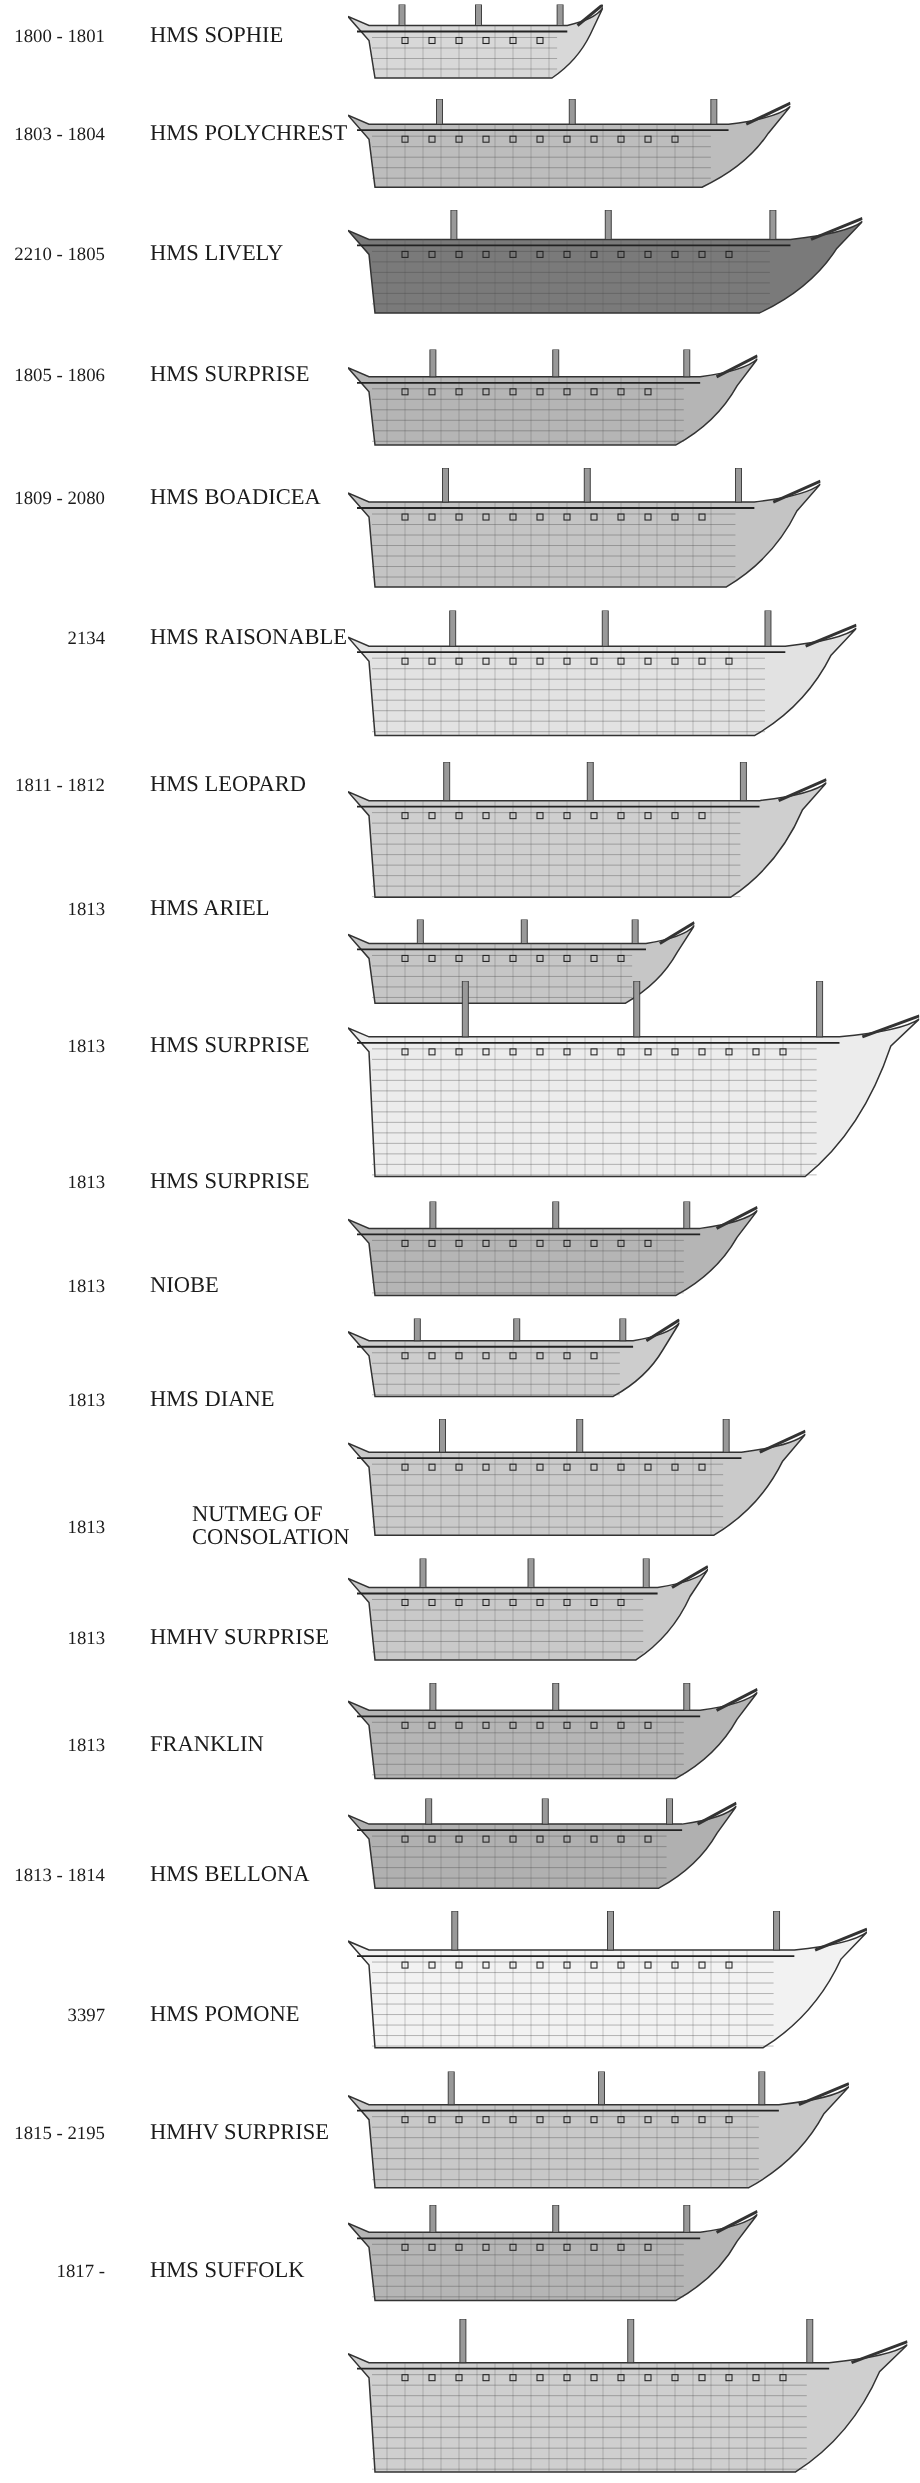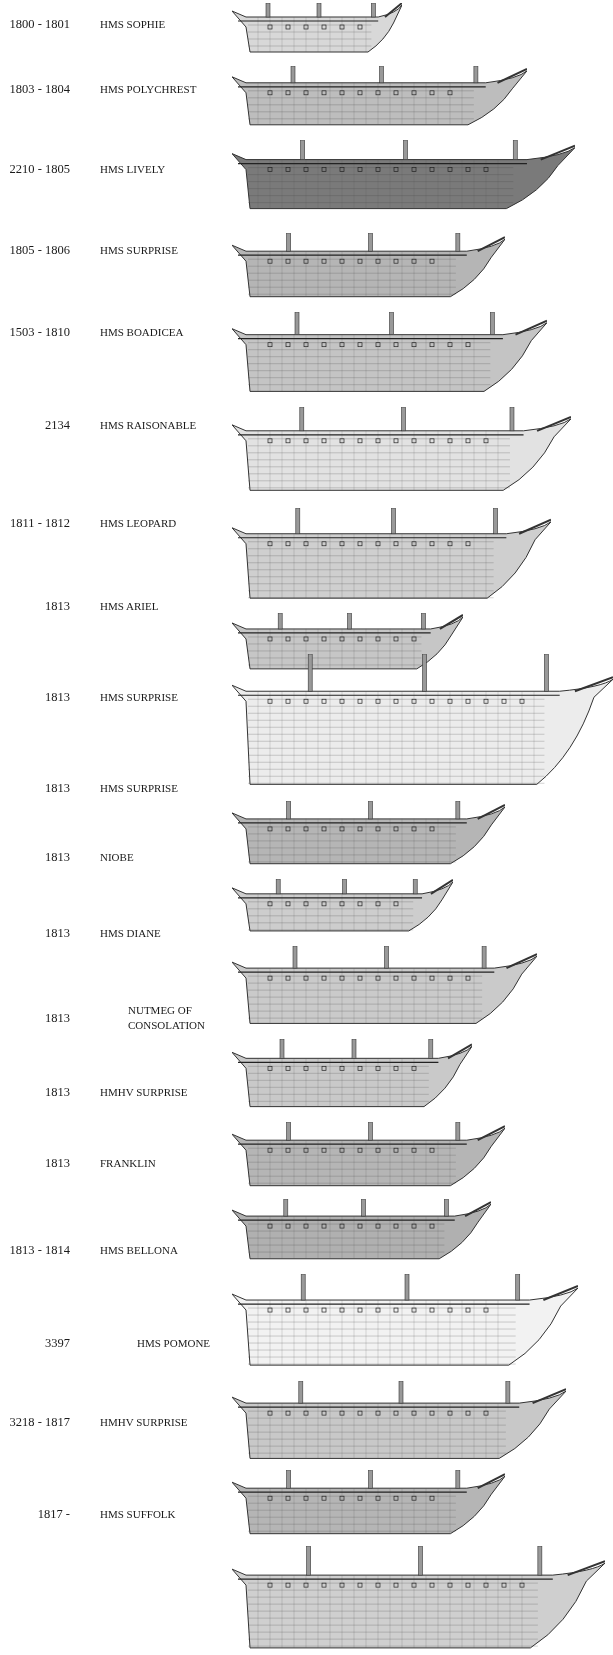--- a/index.html
+++ b/index.html
@@ -1,20 +1,20 @@
 <!DOCTYPE html>
 <html><head>
 <meta charset="utf-8">
 <style>
   html, body { margin:0; padding:0; background:#ffffff; }
   body { width:613px; height:1655px; position:relative; overflow:hidden;
          font-family:"Liberation Serif","DejaVu Serif",serif; color:#1a1a1a; }
   .row { position:absolute; left:0; width:613px; }
   .years { position:absolute; right:543px; font-size:12.5px; white-space:nowrap; text-align:right; line-height:15px; }
-  .name { position:absolute; left:100px; font-size:11px; line-height:15px; white-space:nowrap; }
+  .name { position:absolute; left:100px; font-size:15px; line-height:15px; white-space:nowrap; }
   .ship { position:absolute; left:232px; }
   .ship svg { display:block; width:100%; height:100%; }
 </style>
 </head>
 <body>
 
 <div id="list">
     <div class="row">
     <span class="years" style="top: 17px;">1800 - 1801</span>
     <span class="name" style="top: 17px;">HMS SOPHIE</span>
@@ -196,21 +196,21 @@
           <rect x="180" y="26.200000000000003" width="4" height="4" fill="none" stroke="#222" stroke-width="0.7"></rect>
           <rect x="198" y="26.200000000000003" width="4" height="4" fill="none" stroke="#222" stroke-width="0.7"></rect>
           <rect x="54.6" y="0" width="4" height="18.200000000000003" fill="#999" stroke="#333" stroke-width="0.6"></rect>
           <rect x="136.5" y="0" width="4" height="18.200000000000003" fill="#999" stroke="#333" stroke-width="0.6"></rect>
           <rect x="223.85999999999999" y="0" width="4" height="18.200000000000003" fill="#999" stroke="#333" stroke-width="0.6"></rect>
           <line x1="245.70000000000002" y1="18.200000000000003" x2="273" y2="4.200000000000003" stroke="#333" stroke-width="2"></line>
         </svg>
       </div>
   </div>
     <div class="row">
-    <span class="years" style="top: 325px;">1503 - 1810</span>
+    <span class="years" style="top: 325px;">1809 - 2080</span>
     <span class="name" style="top: 325px;">HMS BOADICEA</span>
     <div class="ship" style="top: 312px; width: 315px; height: 81px;">
         <svg viewBox="0 0 315 81" preserveAspectRatio="none">
           <path d="M0 16.680000000000003 L14 22.680000000000003 L270.9 22.680000000000003 Q305.55 18.680000000000003 315 10.680000000000003
      L299.25 28.680000000000003 Q283.5 60.75 252 79.38 L18 79.38 L14 32.68000000000001 Z" fill="#c4c4c4" stroke="#333" stroke-width="1"></path>
           <line x1="26" y1="22.680000000000003" x2="26" y2="79.38" stroke="#555" stroke-opacity="0.35" stroke-width="0.6"></line>
           <line x1="38" y1="22.680000000000003" x2="38" y2="79.38" stroke="#555" stroke-opacity="0.35" stroke-width="0.6"></line>
           <line x1="50" y1="22.680000000000003" x2="50" y2="79.38" stroke="#555" stroke-opacity="0.35" stroke-width="0.6"></line>
           <line x1="62" y1="22.680000000000003" x2="62" y2="79.38" stroke="#555" stroke-opacity="0.35" stroke-width="0.6"></line>
           <line x1="74" y1="22.680000000000003" x2="74" y2="79.38" stroke="#555" stroke-opacity="0.35" stroke-width="0.6"></line>
@@ -814,21 +814,21 @@
           <rect x="252" y="34.040000000000006" width="4" height="4" fill="none" stroke="#222" stroke-width="0.7"></rect>
           <rect x="69.2" y="0" width="4" height="26.040000000000003" fill="#999" stroke="#333" stroke-width="0.6"></rect>
           <rect x="173" y="0" width="4" height="26.040000000000003" fill="#999" stroke="#333" stroke-width="0.6"></rect>
           <rect x="283.71999999999997" y="0" width="4" height="26.040000000000003" fill="#999" stroke="#333" stroke-width="0.6"></rect>
           <line x1="311.40000000000003" y1="26.040000000000003" x2="346" y2="12.040000000000003" stroke="#333" stroke-width="2"></line>
         </svg>
       </div>
   </div>
     <div class="row">
     <span class="years" style="top: 1336px;">3397</span>
-    <span class="name" style="top: 1336px; margin-left: 37px;">HMS POMONE</span>
+    <span class="name" style="top: 1336px;">HMS POMONE</span>
     <div class="ship" style="top: 1381px; width: 334px; height: 79px;">
         <svg viewBox="0 0 334 79" preserveAspectRatio="none">
           <path d="M0 16.12 L14 22.12 L287.24 22.12 Q323.98 18.12 334 10.120000000000001
      L317.3 28.12 Q300.6 59.25 267.2 77.42 L18 77.42 L14 32.120000000000005 Z" fill="#c8c8c8" stroke="#333" stroke-width="1"></path>
           <line x1="26" y1="22.12" x2="26" y2="77.42" stroke="#555" stroke-opacity="0.35" stroke-width="0.6"></line>
           <line x1="38" y1="22.12" x2="38" y2="77.42" stroke="#555" stroke-opacity="0.35" stroke-width="0.6"></line>
           <line x1="50" y1="22.12" x2="50" y2="77.42" stroke="#555" stroke-opacity="0.35" stroke-width="0.6"></line>
           <line x1="62" y1="22.12" x2="62" y2="77.42" stroke="#555" stroke-opacity="0.35" stroke-width="0.6"></line>
           <line x1="74" y1="22.12" x2="74" y2="77.42" stroke="#555" stroke-opacity="0.35" stroke-width="0.6"></line>
           <line x1="86" y1="22.12" x2="86" y2="77.42" stroke="#555" stroke-opacity="0.35" stroke-width="0.6"></line>
@@ -869,21 +869,21 @@
           <rect x="234" y="30.12" width="4" height="4" fill="none" stroke="#222" stroke-width="0.7"></rect>
           <rect x="252" y="30.12" width="4" height="4" fill="none" stroke="#222" stroke-width="0.7"></rect>
           <rect x="66.8" y="0" width="4" height="22.12" fill="#999" stroke="#333" stroke-width="0.6"></rect>
           <rect x="167" y="0" width="4" height="22.12" fill="#999" stroke="#333" stroke-width="0.6"></rect>
           <rect x="273.88" y="0" width="4" height="22.12" fill="#999" stroke="#333" stroke-width="0.6"></rect>
           <line x1="300.6" y1="22.12" x2="334" y2="8.120000000000001" stroke="#333" stroke-width="2"></line>
         </svg>
       </div>
   </div>
     <div class="row">
-    <span class="years" style="top: 1415px;">3218 - 1817</span>
+    <span class="years" style="top: 1415px;">1815 - 2195</span>
     <span class="name" style="top: 1415px;">HMHV SURPRISE</span>
     <div class="ship" style="top: 1470px; width: 273px; height: 65px;">
         <svg viewBox="0 0 273 65" preserveAspectRatio="none">
           <path d="M0 12.200000000000003 L14 18.200000000000003 L234.78 18.200000000000003 Q264.81 14.200000000000003 273 6.200000000000003
      L259.34999999999997 24.200000000000003 Q245.70000000000002 48.75 218.4 63.699999999999996 L18 63.699999999999996 L14 28.200000000000003 Z" fill="#b5b5b5" stroke="#333" stroke-width="1"></path>
           <line x1="26" y1="18.200000000000003" x2="26" y2="63.699999999999996" stroke="#555" stroke-opacity="0.35" stroke-width="0.6"></line>
           <line x1="38" y1="18.200000000000003" x2="38" y2="63.699999999999996" stroke="#555" stroke-opacity="0.35" stroke-width="0.6"></line>
           <line x1="50" y1="18.200000000000003" x2="50" y2="63.699999999999996" stroke="#555" stroke-opacity="0.35" stroke-width="0.6"></line>
           <line x1="62" y1="18.200000000000003" x2="62" y2="63.699999999999996" stroke="#555" stroke-opacity="0.35" stroke-width="0.6"></line>
           <line x1="74" y1="18.200000000000003" x2="74" y2="63.699999999999996" stroke="#555" stroke-opacity="0.35" stroke-width="0.6"></line>

